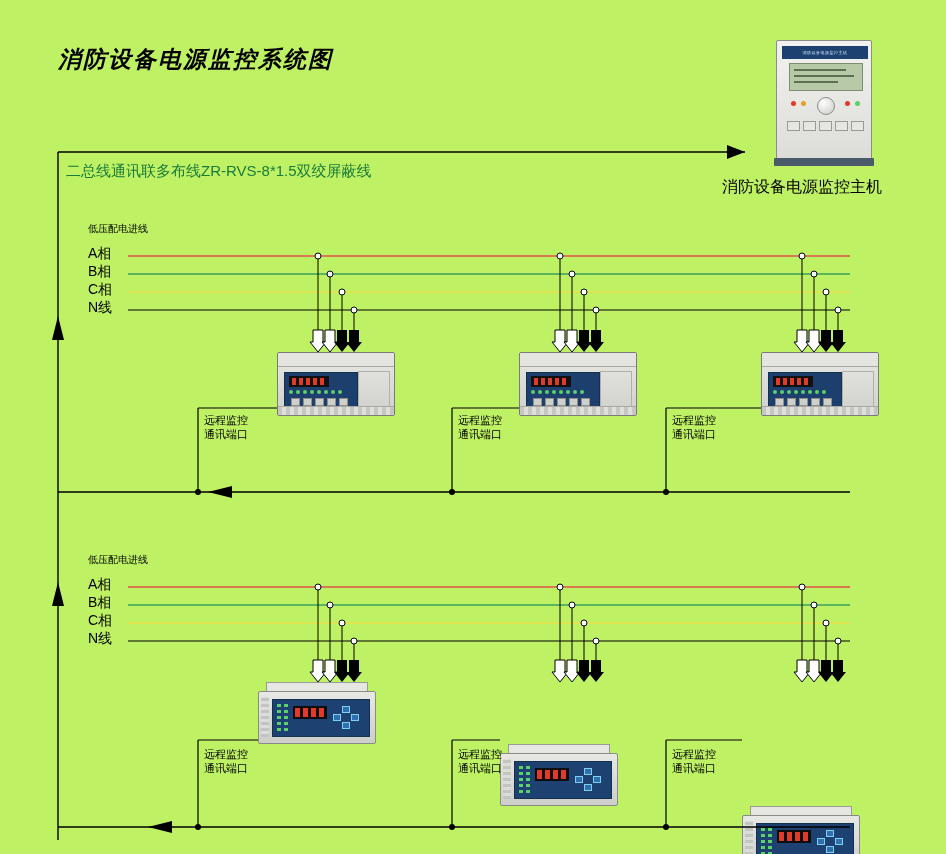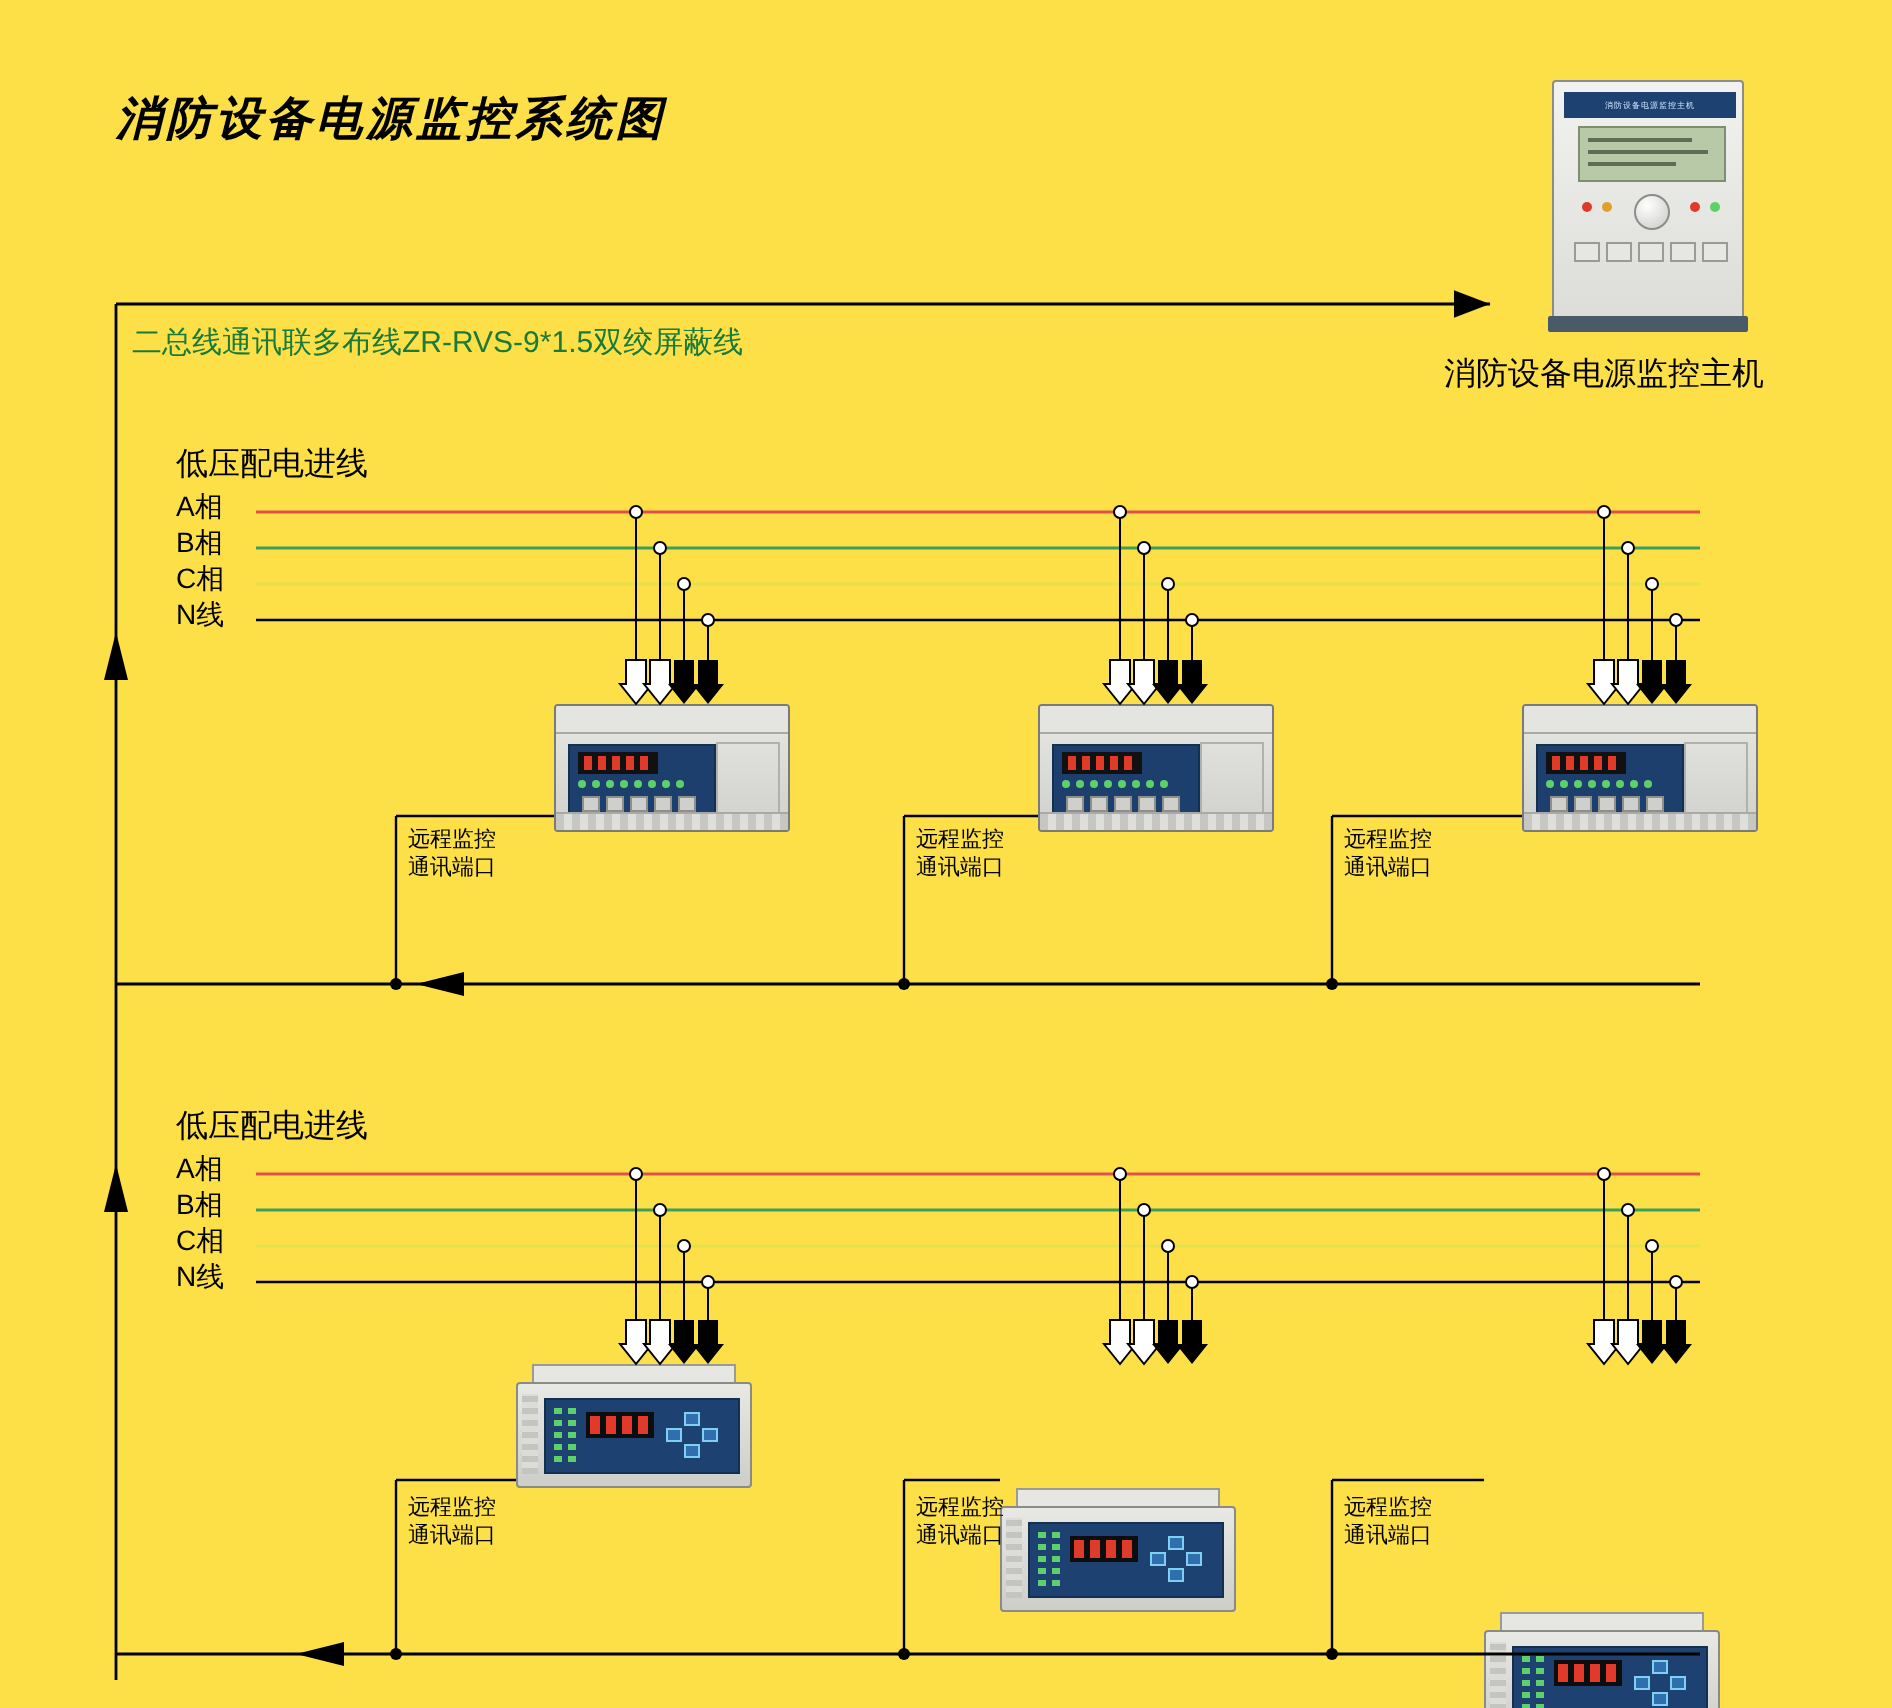--- a/index.html
+++ b/index.html
@@ -4,21 +4,21 @@
 <style>
   html, body {
     margin: 0;
     padding: 0;
     background: #ffffff;
   }
   #root {
     position: relative;
     width: 946px;
     height: 854px;
-    background: #fde047;
+    background: #bef264;
     font-family: "Liberation Sans", sans-serif;
     overflow: hidden;
   }
   .abs { position: absolute; }
   #title {
     left: 58px;
     top: 44px;
     font-size: 23px;
     font-weight: bold;
     font-style: italic;
@@ -43,21 +43,21 @@
     font-size: 15px;
     color: #000;
   }
   #host-label {
     left: 722px;
     top: 177px;
     font-size: 16px;
     color: #000;
   }
   .incoming-label {
-    font-size: 16px;
+    font-size: 10px;
     color: #000;
   }
   .phase-label {
     font-size: 14px;
     color: #000;
   }
   .port-label {
     font-size: 11px;
     line-height: 14px;
     color: #000;
@@ -273,21 +273,21 @@
         <div class="b" style="left:16px;"></div>
         <div class="b" style="left:32px;"></div>
         <div class="b" style="left:48px;"></div>
         <div class="b" style="left:64px;"></div>
       </div>
     </div>
     <div class="base"></div>
   </div>
 
   <div class="abs label" id="host-label">消防设备电源监控主机</div>
-  <div class="abs label" id="bus-label">二总线通讯联多布线ZR-RVS-9*1.5双绞屏蔽线</div>
+  <div class="abs label" id="bus-label">二总线通讯联多布线ZR-RVS-8*1.5双绞屏蔽线</div>
 
   <div class="abs label incoming-label" style="left:88px; top:222px;">低压配电进线</div>
   <div class="abs label phase-label" style="left:88px; top:245px;">A相</div>
   <div class="abs label phase-label" style="left:88px; top:263px;">B相</div>
   <div class="abs label phase-label" style="left:88px; top:281px;">C相</div>
   <div class="abs label phase-label" style="left:88px; top:299px;">N线</div>
 
   <div class="abs device1" style="left:277px; top:352px;">
     <div class="top-strip"></div>
     <div class="body">

